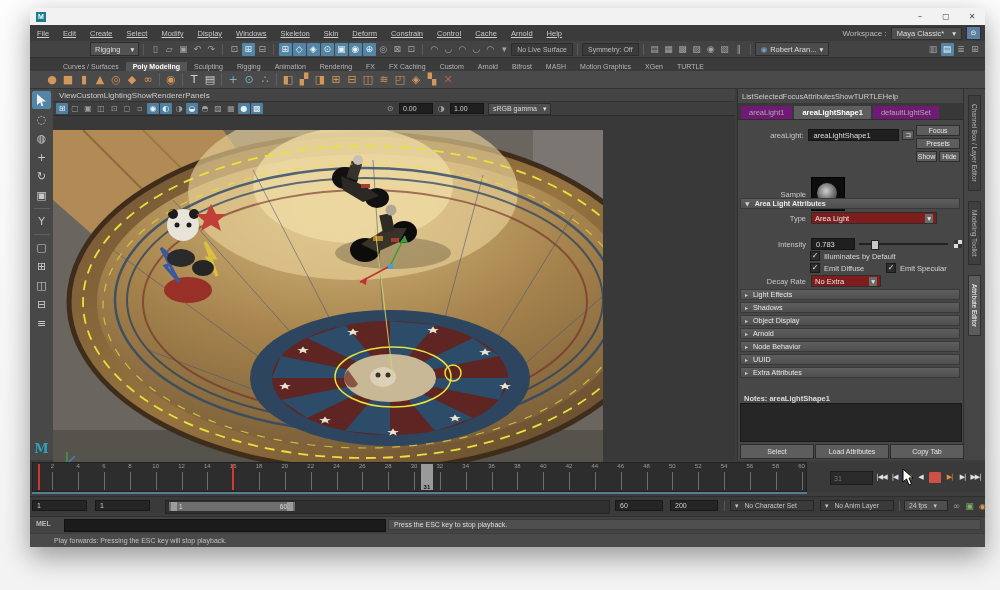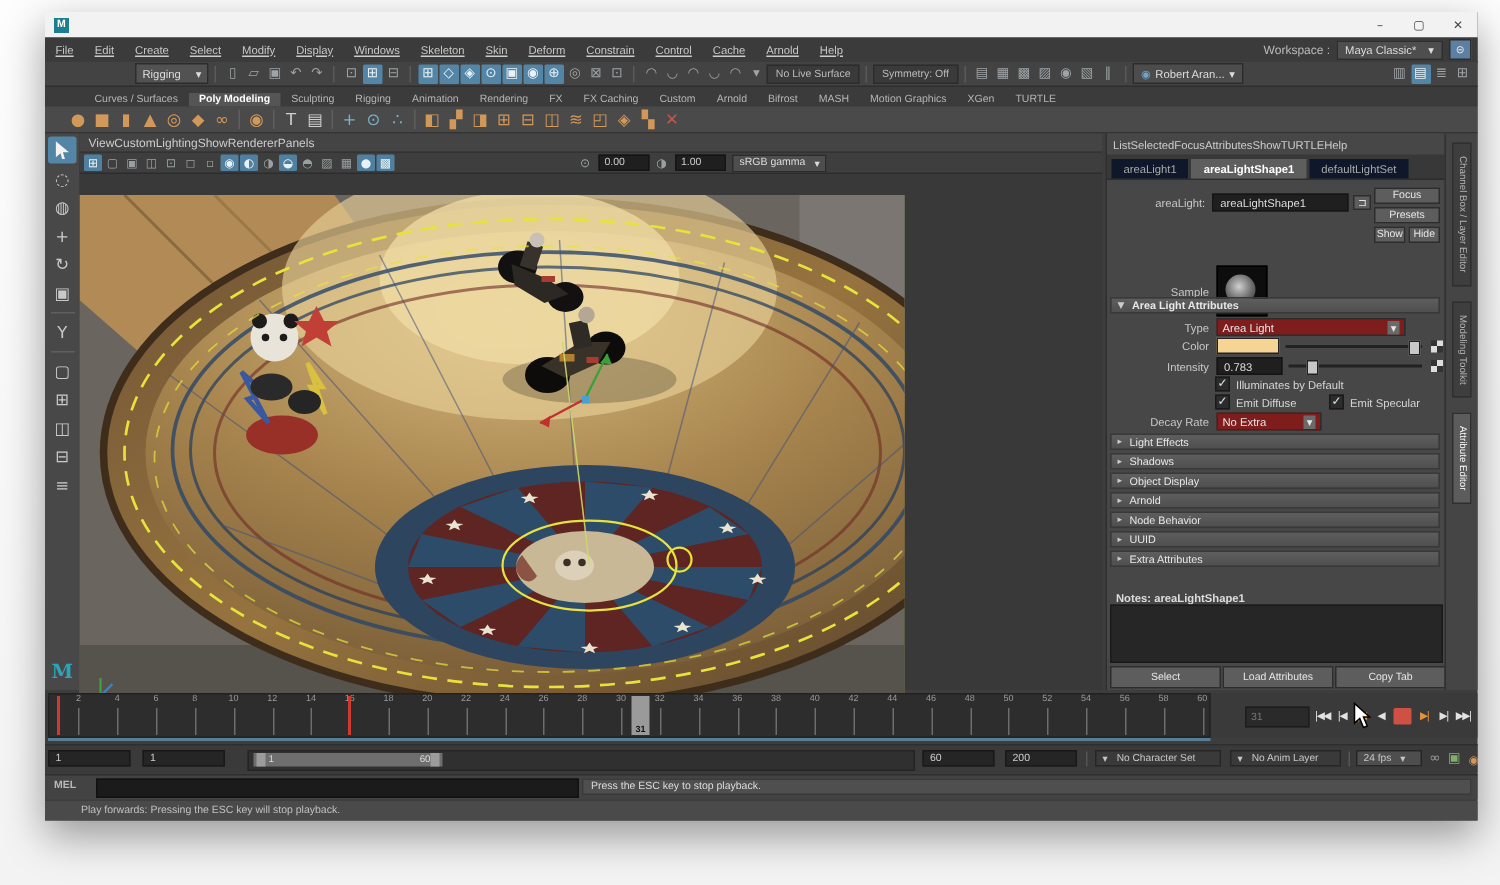--- a/index.html
+++ b/index.html
@@ -77,21 +77,21 @@
        align-items:center;gap:6px;padding:0 4px;font-size:7px;margin-left:2px;}
   .vp-scene{position:absolute;left:0;top:41px;width:550px;height:344px;overflow:hidden;background:#4d7c0f;}
   .vp-label{position:absolute;bottom:3px;left:505px;color:#e8e8e8;font-size:7.5px;text-shadow:0 1px 1px #000;}
   .vp-fps{position:absolute;bottom:3px;right:28px;color:#f2f2f2;font-weight:bold;font-size:8px;text-shadow:0 1px 1px #000;}
   .vp-axis{position:absolute;bottom:6px;left:10px;width:20px;height:20px;}
   
   .ae{position:absolute;left:707px;top:81px;width:226px;height:371px;background:#474747;
        border-left:1px solid #2e2e2e;font-size:7.5px;}
   .ae-menu{height:14px;display:flex;align-items:center;padding-left:4px;background:#474747;}
   .ae-tabs{height:16px;background:#383838;display:flex;align-items:flex-end;padding-left:3px;border-bottom:1px solid #2d2d2d;}
-  .ae-tab{padding:2px 8px;color:#aaa;font-size:7.5px;background:#0f172a;margin-right:2px;}
+  .ae-tab{padding:2px 8px;color:#aaa;font-size:7.5px;background:#701a75;margin-right:2px;}
   .ae-tab.active{background:#5e5e5e;color:#fff;font-weight:bold;}
   .ae-row{position:absolute;display:flex;align-items:center;}
   .ae-label{width:68px;text-align:right;padding-right:5px;color:#c8c8c8;}
   .ae-field{background:#1f1f1f;border:1px solid #151515;color:#ddd;height:10px;display:flex;
        align-items:center;padding:0 4px;}
   .ae-btn{background:#5d5d5d;border:1px solid #2d2d2d;color:#e6e6e6;display:flex;align-items:center;
        justify-content:center;font-size:7px;}
   .ae-dd{background:#7f1d1d;border:1px solid #2d2d2d;color:#e6e6e6;height:10px;display:flex;
        align-items:center;justify-content:space-between;padding:0 3px;}
   .ae-section{position:absolute;left:2px;width:220px;height:11px;background:linear-gradient(#5e5e5e,#4f4f4f);
@@ -548,28 +548,20 @@
     </div>
 
     <div class="ae-row" style="left:0;top:123px;width:224px;">
       <div class="ae-label">Type</div>
       <div class="ae-dd" style="width:118px;">
         <span>Area Light</span>
         <span class="g" style="background:#6a6a6a;padding:0 2px;">▾</span>
       </div>
     </div>
 
-    <div class="ae-row" style="left:0;top:136px;width:224px;">
-      <div class="ae-label">Color</div>
-      <div style="width:40px;height:9px;background:#f6d493;border:1px solid #222;"></div>
-      <div class="slider-track">
-          <div class="slider-handle" style="left:82px;"></div>
-        </div>
-      <div class="checker"></div>
-    </div>
 
     <div class="ae-row" style="left:0;top:149px;width:224px;">
       <div class="ae-label">Intensity</div>
       <div class="ae-field" style="width:34px;">0.783</div>
       <div class="slider-track">
           <div class="slider-handle" style="left:12px;"></div>
         </div>
       <div class="checker"></div>
     </div>
 

